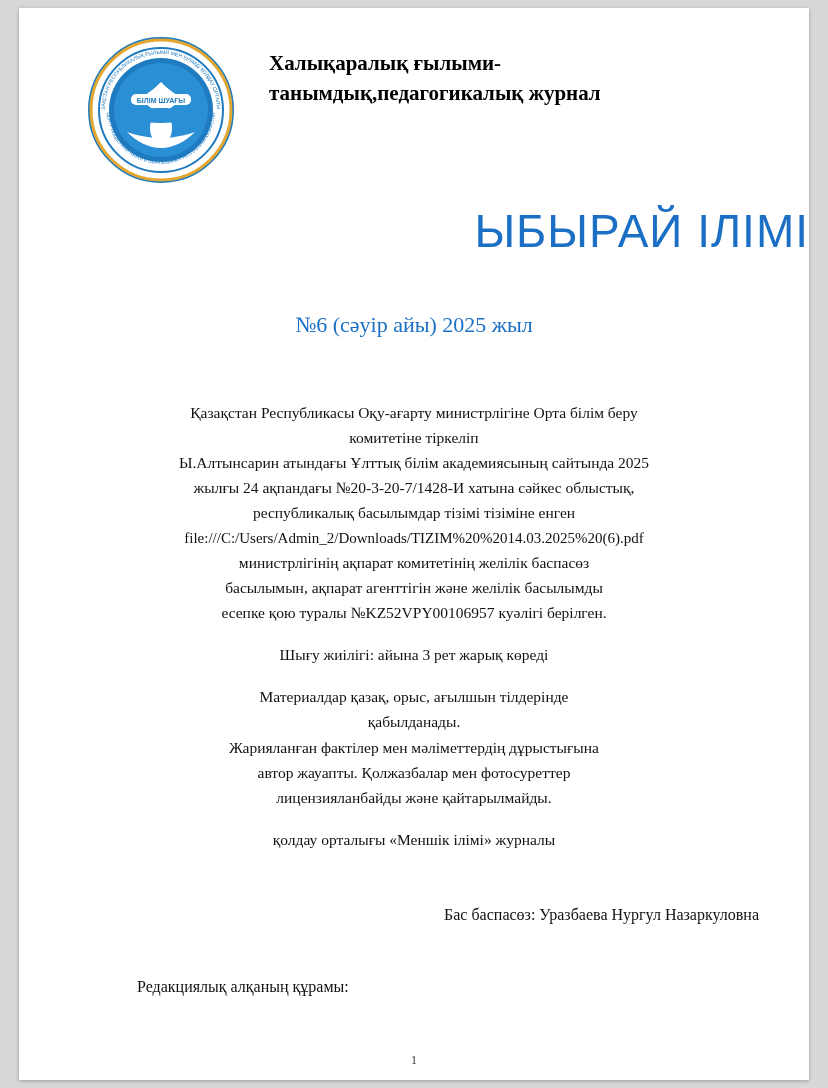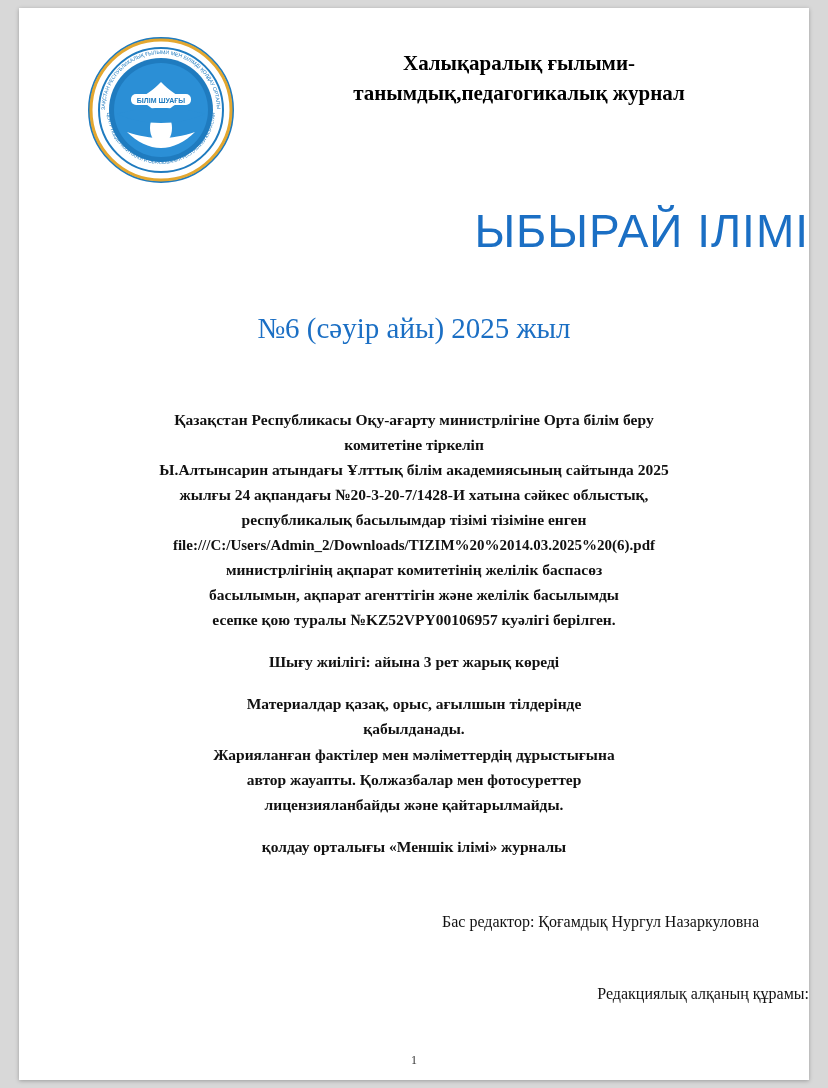--- a/index.html
+++ b/index.html
@@ -31,70 +31,69 @@
     top: 28px;
     width: 148px;
     height: 148px;
   }
   .logo svg { display: block; }
   .journal-kind {
     position: absolute;
     left: 250px;
     top: 40px;
     width: 500px;
-    text-align: center;
+    text-align: left;
     font-size: 21px;
     font-weight: bold;
     line-height: 1.45;
     color: #000;
   }
   .journal-kind .l1 { display: block; }
   .journal-kind .l2 { display: block; }
   .title {
     text-align: right;
     font-size: 46px;
     letter-spacing: 1px;
     color: #1b6fc4;
     margin-top: 6px;
     font-family: Liberation Sans, sans-serif;
   }
   .issue {
     text-align: center;
-    font-size: 29px;
+    font-size: 22px;
     color: #1b6fc4;
     margin-top: 54px;
   }
   .body-block {
     margin-top: 62px;
     padding: 0 108px;
     text-align: center;
     font-size: 15.5px;
     line-height: 1.62;
     color: #111;
   }
   .body-block p {
     margin: 0;
-    font-weight: bold;
   }
   .para-gap { height: 17px; }
   .link-line {
     font-size: 15px;
     word-break: break-all;
   }
   .editor-line {
     margin-top: 54px;
     padding-right: 50px;
     text-align: right;
     font-size: 16px;
     color: #111;
   }
   .board-line {
     margin-top: 54px;
     padding-left: 118px;
-    text-align: right;
+    text-align: left;
     font-size: 16px;
     color: #111;
   }
   .page-number {
     position: absolute;
     bottom: 12px;
     left: 0;
     width: 100%;
     text-align: center;
     font-size: 12px;
@@ -164,18 +163,18 @@
     <p>қабылданады.</p>
 
     <p>Жарияланған фактілер мен мәліметтердің дұрыстығына</p>
     <p>автор жауапты. Қолжазбалар мен фотосуреттер</p>
     <p>лицензияланбайды және қайтарылмайды.</p>
 
     <div class="para-gap"></div>
     <p>қолдау орталығы «Меншік ілімі» журналы</p>
   </div>
 
-  <div class="editor-line">Бас редактор: Қоғамдық Нургул Назаркуловна</div>
+  <div class="editor-line">Бас баспасөз: Уразбаева Нургул Назаркуловна</div>
 
   <div class="board-line">Редакциялық алқаның құрамы:</div>
 
   <div class="page-number">1</div>
 </div>
 
 </body></html>

